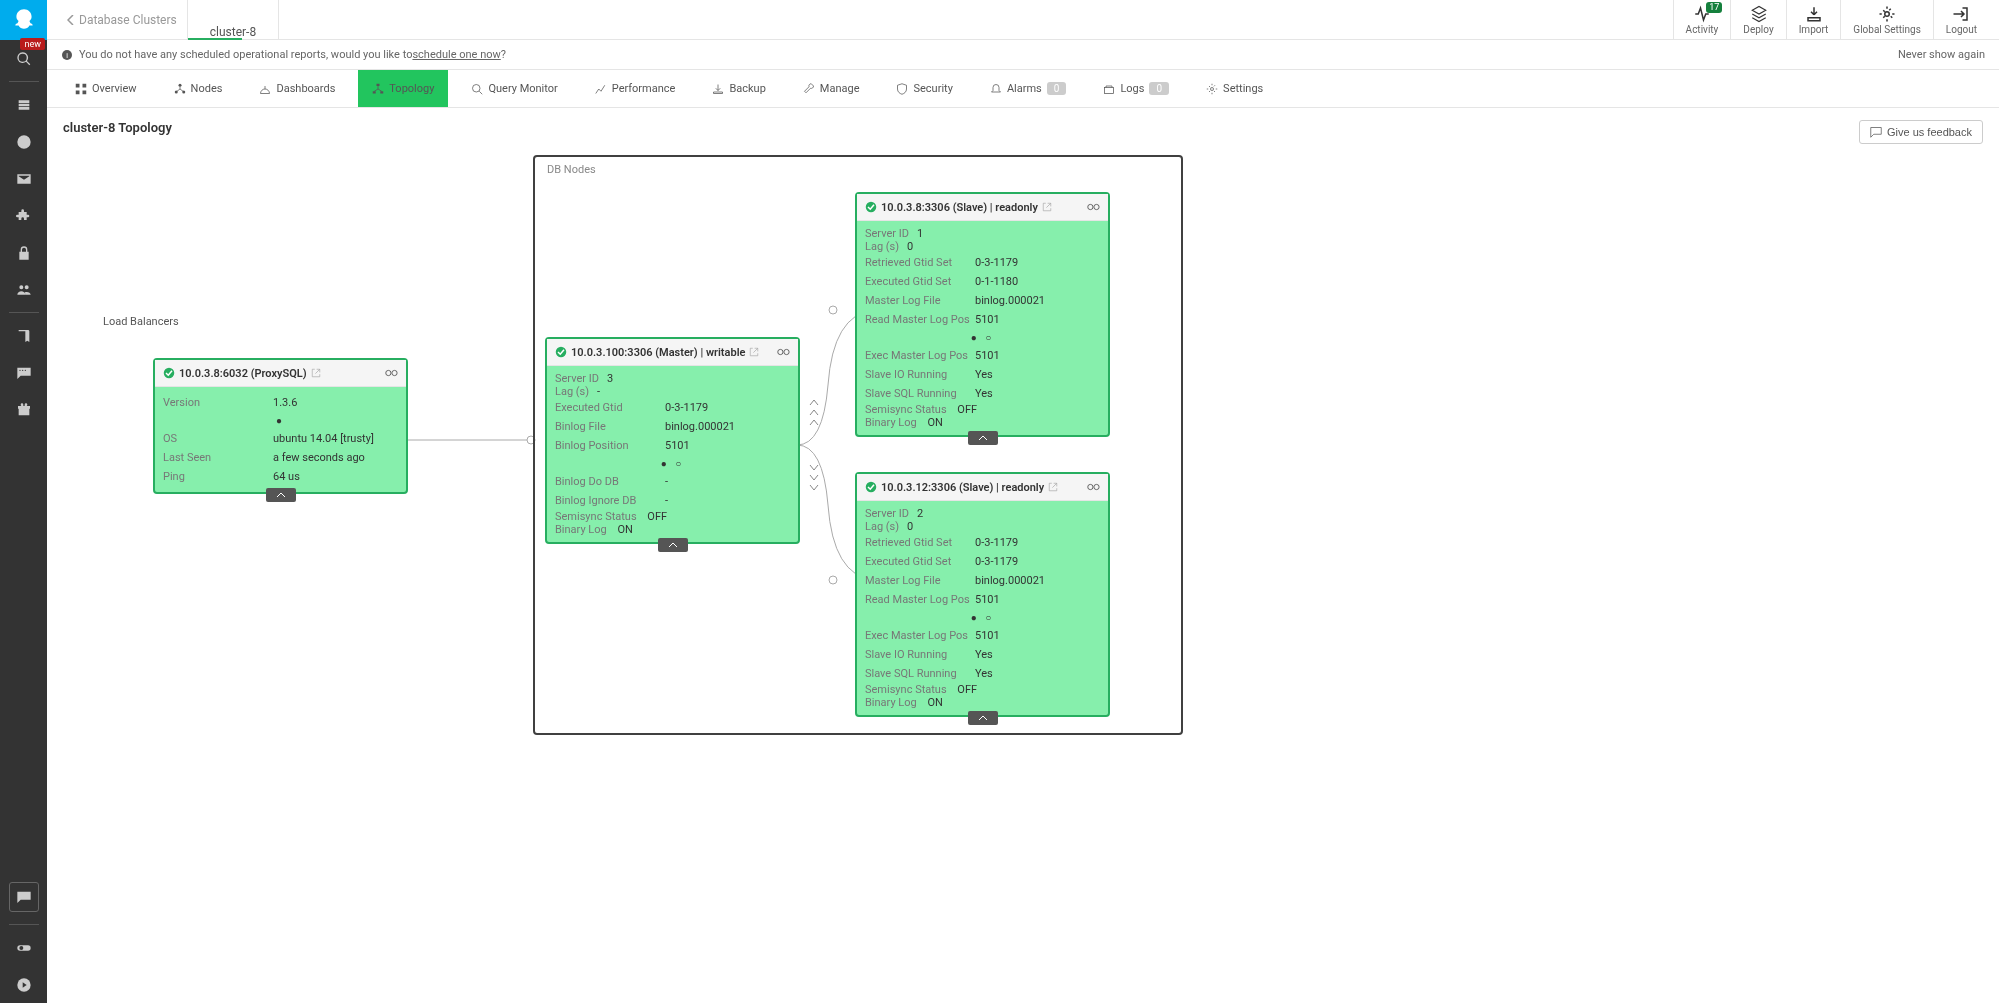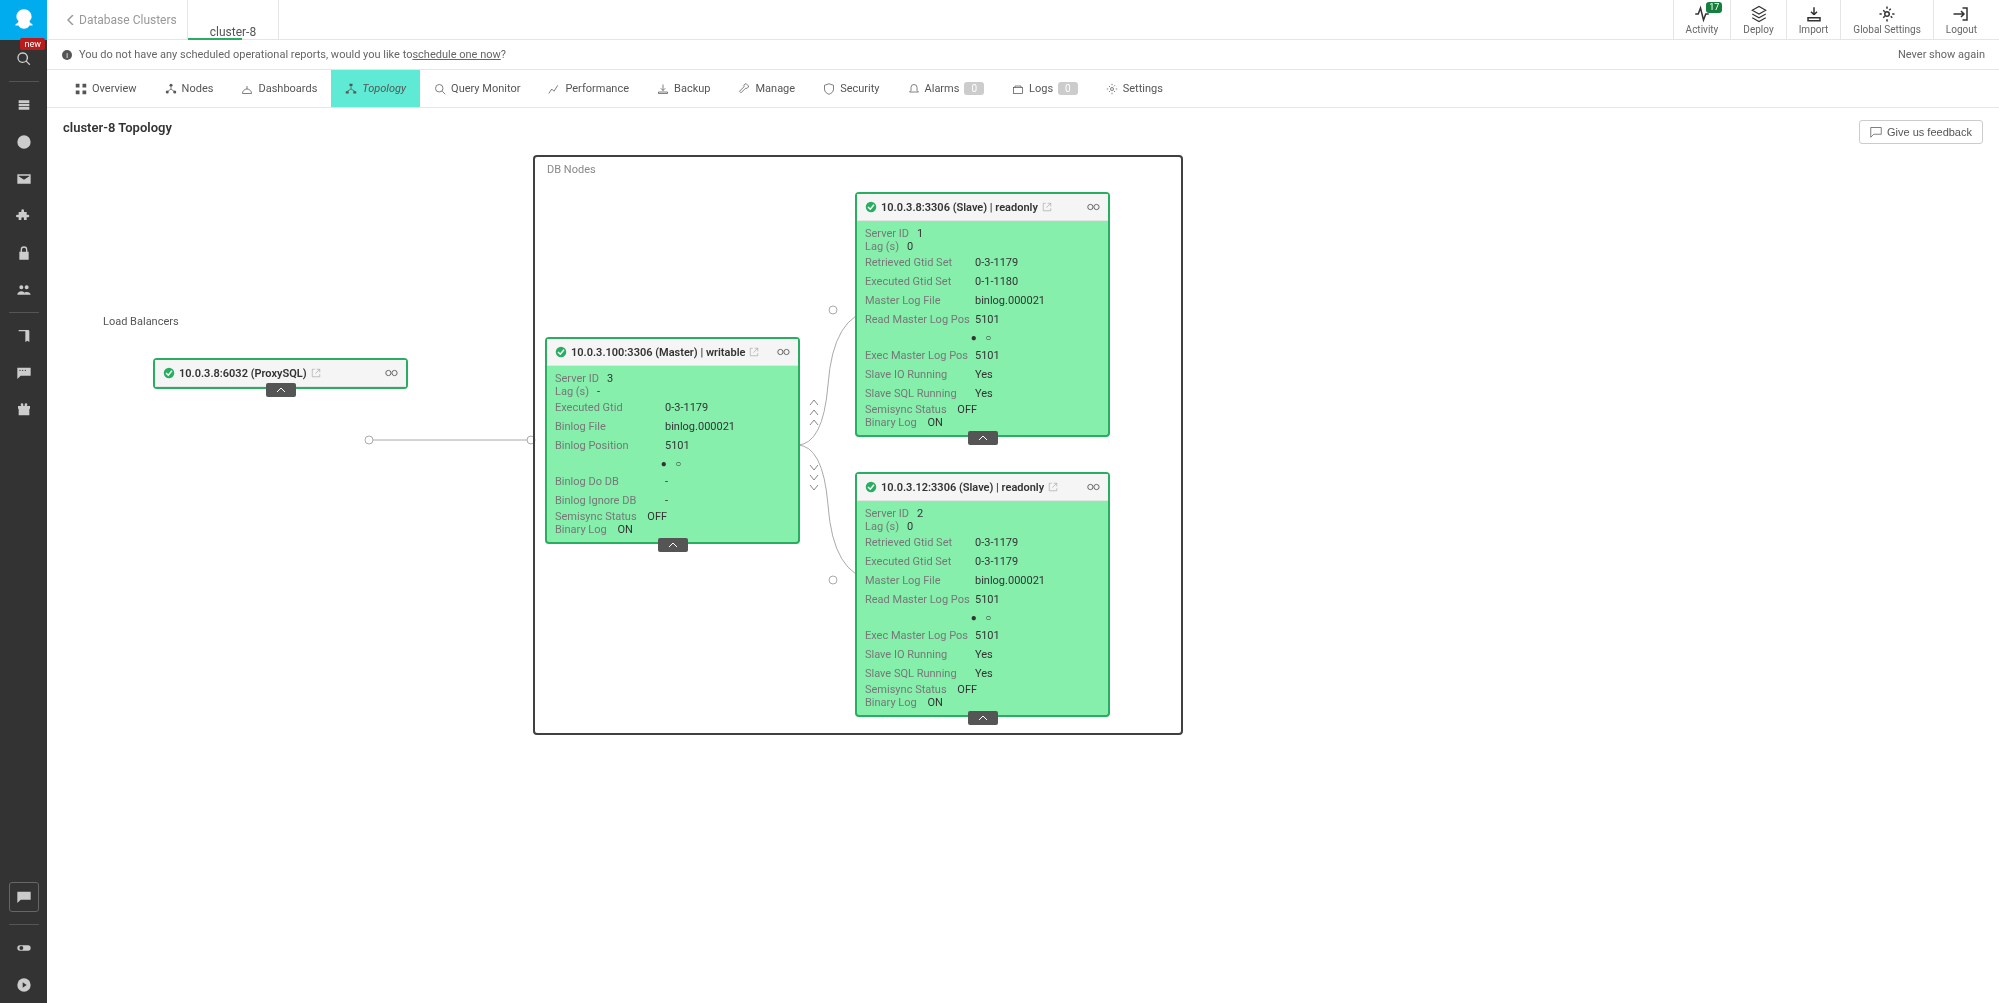--- a/index.html
+++ b/index.html
@@ -23,23 +23,23 @@
 .topnav { margin-left:auto; display:flex; height:100%; }
 .topnav-item { padding:0 12px; border-left:1px solid #e5e5e5; display:flex; flex-direction:column; align-items:center; justify-content:center; cursor:pointer; font-size:10px; color:#666; position:relative; }
 .topnav-item svg { width:18px; height:18px; fill:#333; margin-bottom:1px; }
 .topnav-badge { position:absolute; top:2px; right:8px; background:#15803d; color:#fff; font-size:9px; padding:1px 3px; border-radius:3px; line-height:1; }
 
 .notice-bar { padding:8px 14px; border-bottom:1px solid #e5e5e5; display:flex; align-items:center; font-size:11px; color:#666; }
 .notice-bar .info-icon { width:12px; height:12px; margin-right:6px; }
 .notice-link { color:#666; text-decoration:underline; cursor:pointer; }
 .notice-dismiss { margin-left:auto; color:#666; cursor:pointer; }
 
-.tabs-bar { height:38px; border-bottom:1px solid #e5e5e5; display:flex; align-items:center; padding:0 14px; gap:0; font-size:11px; }
+.tabs-bar { height:38px; border-bottom:1px solid #e5e5e5; display:flex; align-items:center; padding:0 14px; gap:9px; font-size:11px; }
 .tab { padding:0 14px; height:100%; display:flex; align-items:center; gap:5px; cursor:pointer; color:#555; }
-.tab.active { background:#5eead4;font-style:italic; }
+.tab.active { background:#22c55e; }
 .tab svg { width:12px; height:12px; fill:#555; }
 .tab .badge { background:#ccc; color:#fff; padding:1px 7px; border-radius:3px; font-size:10px; }
 
 .content { flex:1; padding:12px 16px; position:relative; overflow:auto; }
 .page-title { font-size:13px; font-weight:600; color:#333; margin-bottom:10px; }
 .feedback-btn { position:absolute; top:12px; right:16px; border:1px solid #ccc; background:#fff; padding:5px 10px; border-radius:3px; cursor:pointer; font-size:11px; color:#555; display:flex; gap:5px; align-items:center; }
 
 .topology-canvas { position:relative; margin-top:20px; height:600px; }
 .lb-section { position:absolute; left:40px; top:160px; }
 .lb-label { font-size:11px; color:#555; margin-bottom:30px; }
@@ -338,20 +338,39 @@
                 </svg>
               <span class="title">10.0.3.8:6032 (ProxySQL)</span>
               <svg class="ext-icon" viewBox="0 0 16 16">
                   <path d="M6 2H2v12h12v-4M9 2h5v5M14 2L7 9" stroke="#666" fill="none"></path>
                 </svg>
               <svg class="gear" viewBox="0 0 16 16">
                   <circle cx="5" cy="8" r="3" fill="none" stroke="#555"></circle>
                   <circle cx="12" cy="8" r="3" fill="none" stroke="#555"></circle>
                 </svg>
             </div>
+            <div class="node-body">
+              <div class="kv-row">
+                  <span class="k">Version</span>
+                  <span class="v">1.3.6</span>
+                </div>
+              <div class="dots">●</div>
+              <div class="kv-row">
+                  <span class="k">OS</span>
+                  <span class="v">ubuntu 14.04 [trusty]</span>
+                </div>
+              <div class="kv-row">
+                  <span class="k">Last Seen</span>
+                  <span class="v">a few seconds ago</span>
+                </div>
+              <div class="kv-row">
+                  <span class="k">Ping</span>
+                  <span class="v">64 us</span>
+                </div>
+            </div>
             <div class="node-footer-expand">
                 <svg viewBox="0 0 10 10">
                   <path d="M1 7l4-4 4 4" stroke="#fff" fill="none"></path>
                 </svg>
               </div>
           </div>
         </div>
 
         <div class="db-section">
           <div class="db-label">DB Nodes</div>

